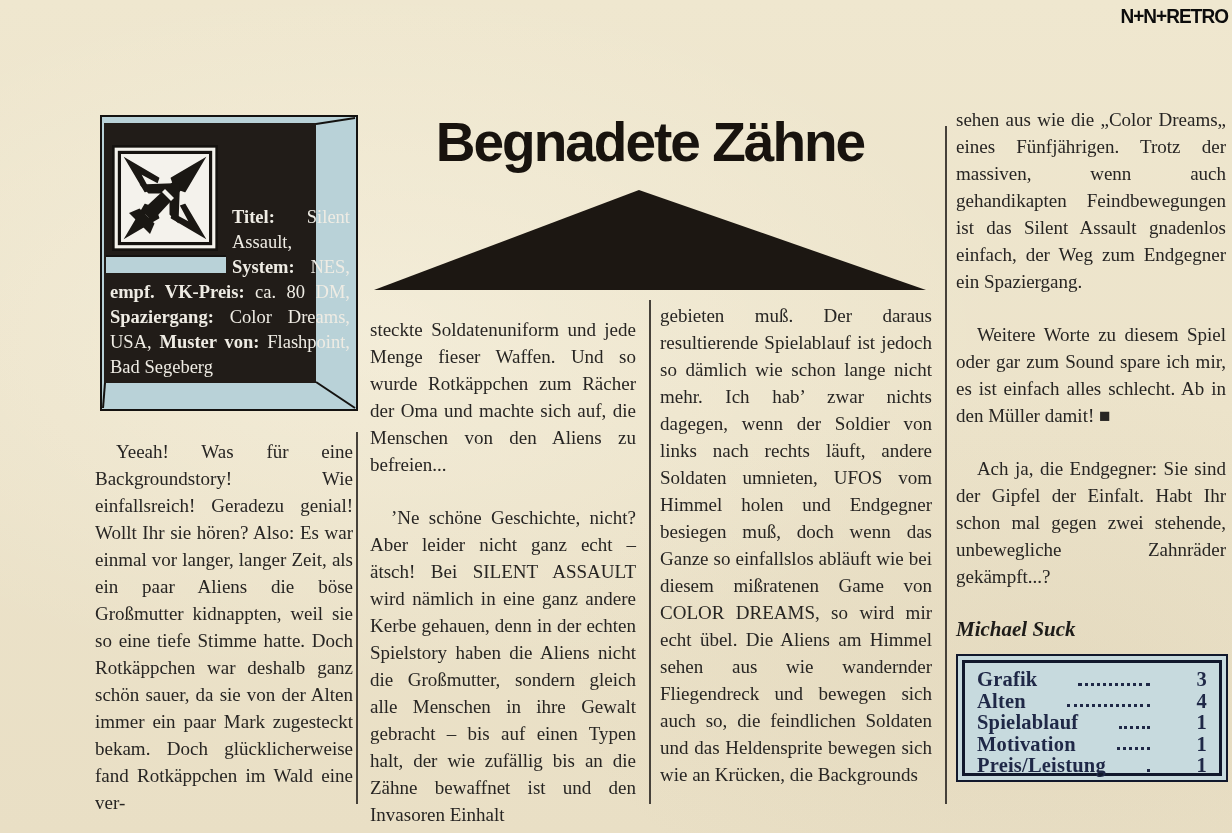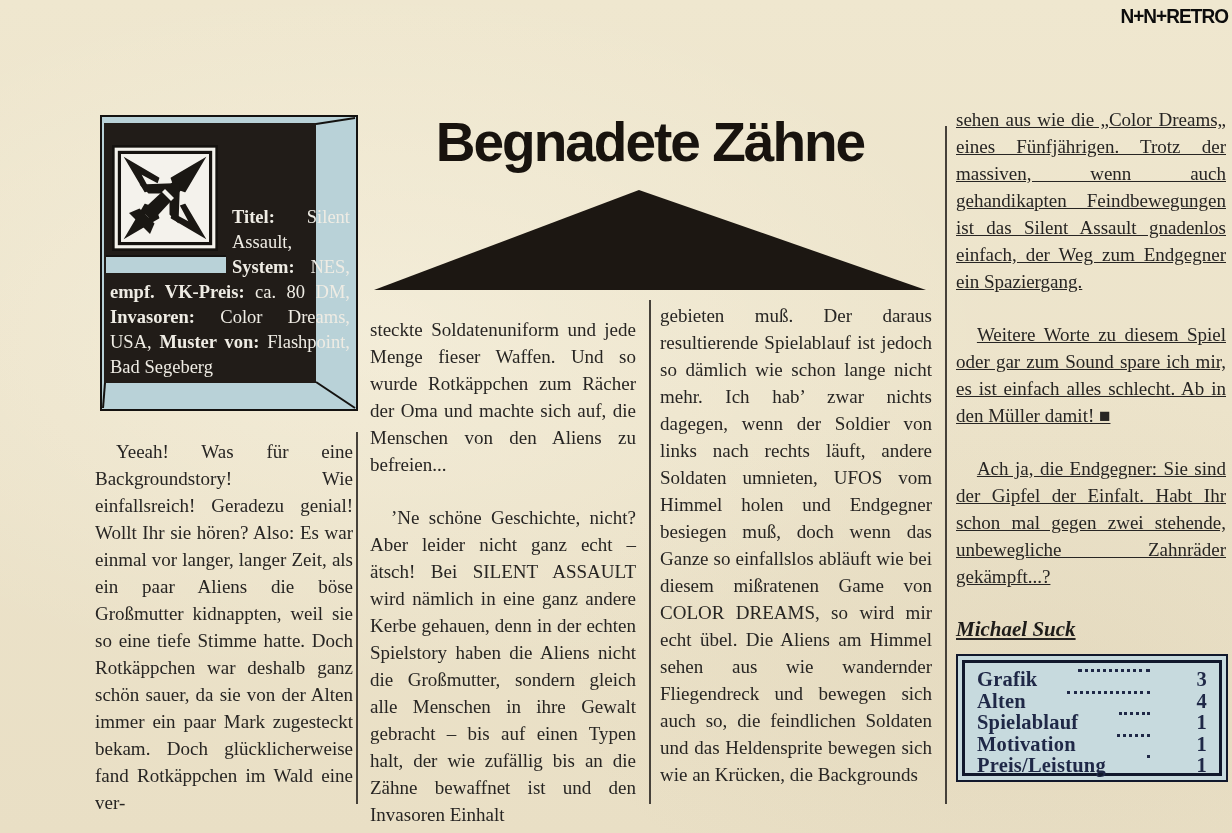--- a/index.html
+++ b/index.html
@@ -65,21 +65,21 @@
   }
 
   
   .col{position:absolute; font-size:19px; line-height:27px; text-align:justify;}
   .col p{margin:0;}
   .col p + p{margin-top:26px;}
   .col p.ind{text-indent:1.1em;}
   .col-1{left:95px;  top:438px; width:258px;}
   .col-2{left:370px; top:316px; width:266px;}
   .col-3{left:660px; top:302px; width:272px;}
-  .col-4{left:956px; top:106px; width:270px;text-decoration:underline;}
+  .col-4{left:956px; top:106px; width:270px;}
   .byline{
     text-align:left; font-style:italic; font-weight:700;
     font-size:21px; margin-top:26px; color:#1e1c19;
   }
   .vrule{position:absolute; width:2px; background:#46413a;}
   .vr-1{left:356px; top:432px; height:372px;}
   .vr-2{left:649px; top:300px; height:504px;}
   .vr-3{left:945px; top:126px; height:678px;}
 
   
@@ -87,21 +87,21 @@
     position:absolute; left:956px; top:654px; width:272px; height:128px;
     background:#c7dade; border:2px solid #11182c; padding:4px;
     box-sizing:border-box;
   }
   .ratings-inner{
     border:3px solid #11182c; height:100%; box-sizing:border-box;
     padding:6px 12px 0 12px;
     display:flex; flex-direction:column; justify-content:flex-start;
   }
   .rating-row{
-    display:flex; align-items:flex-start;
+    display:flex; align-items:flex-end;
     font-weight:700; font-size:20.5px; line-height:21.5px;
     color:#1f2847; letter-spacing:.2px;gap:33px;
   }
   .rating-row .dots{
     flex:1 1 auto; border-bottom:3px dotted #1f2847;
     margin:0 8px 5px 8px;
   }
   .rating-row .val{width:16px; text-align:right;}
 </style>
 </head>
@@ -115,21 +115,21 @@
 <div class="info-box">
   <div class="info-face"></div>
   <svg class="info-lines" viewBox="0 0 254 292">
     <line x1="253" y1="1" x2="214" y2="7" stroke="#141210" stroke-width="2"></line>
     <line x1="253" y1="291" x2="214" y2="265" stroke="#141210" stroke-width="2"></line>
     <line x1="1" y1="291" x2="3" y2="266" stroke="#141210" stroke-width="2"></line>
   </svg>
   <div class="info-text">
     <span class="icon-float"></span>
     <span class="info-pad"></span>
-    <b>Titel:</b><span> Silent Assault, </span><b>System:</b><span> NES, </span><b>empf. VK-Preis:</b><span> ca. 80 DM, </span><b>Invasoren:</b><span> Color Dreams, USA, </span><b>Muster von:</b><span> Flashpoint, Bad Segeberg</span>
+    <b>Titel:</b><span> Silent Assault, </span><b>System:</b><span> NES, </span><b>empf. VK-Preis:</b><span> ca. 80 DM, </span><b>Spaziergang:</b><span> Color Dreams, USA, </span><b>Muster von:</b><span> Flashpoint, Bad Segeberg</span>
   </div>
   <div class="icon-shelf"></div>
   <svg class="info-icon" viewBox="0 0 100 100">
     <rect x="1" y="1" width="98" height="98" fill="#f4f2ec" stroke="#15120f" stroke-width="3"></rect>
     <rect x="7" y="7" width="86" height="86" fill="#f4f2ec" stroke="#15120f" stroke-width="3"></rect>
     <polygon points="11,11 50,34 89,11 66,50 89,89 50,66 11,89 34,50" fill="#1a1713"></polygon>
     <polygon points="50,16 57,36 72,28 64,43 84,50 64,57 72,72 57,64 50,84 43,64 28,72 36,57 16,50 36,43 28,28 43,36" fill="#f4f2ec"></polygon>
     <g transform="rotate(45 50 50)" fill="#1a1713">
       <polygon points="50,6 45,20 55,20"></polygon>
       <polygon points="45,18 55,18 57,74 43,74"></polygon>

